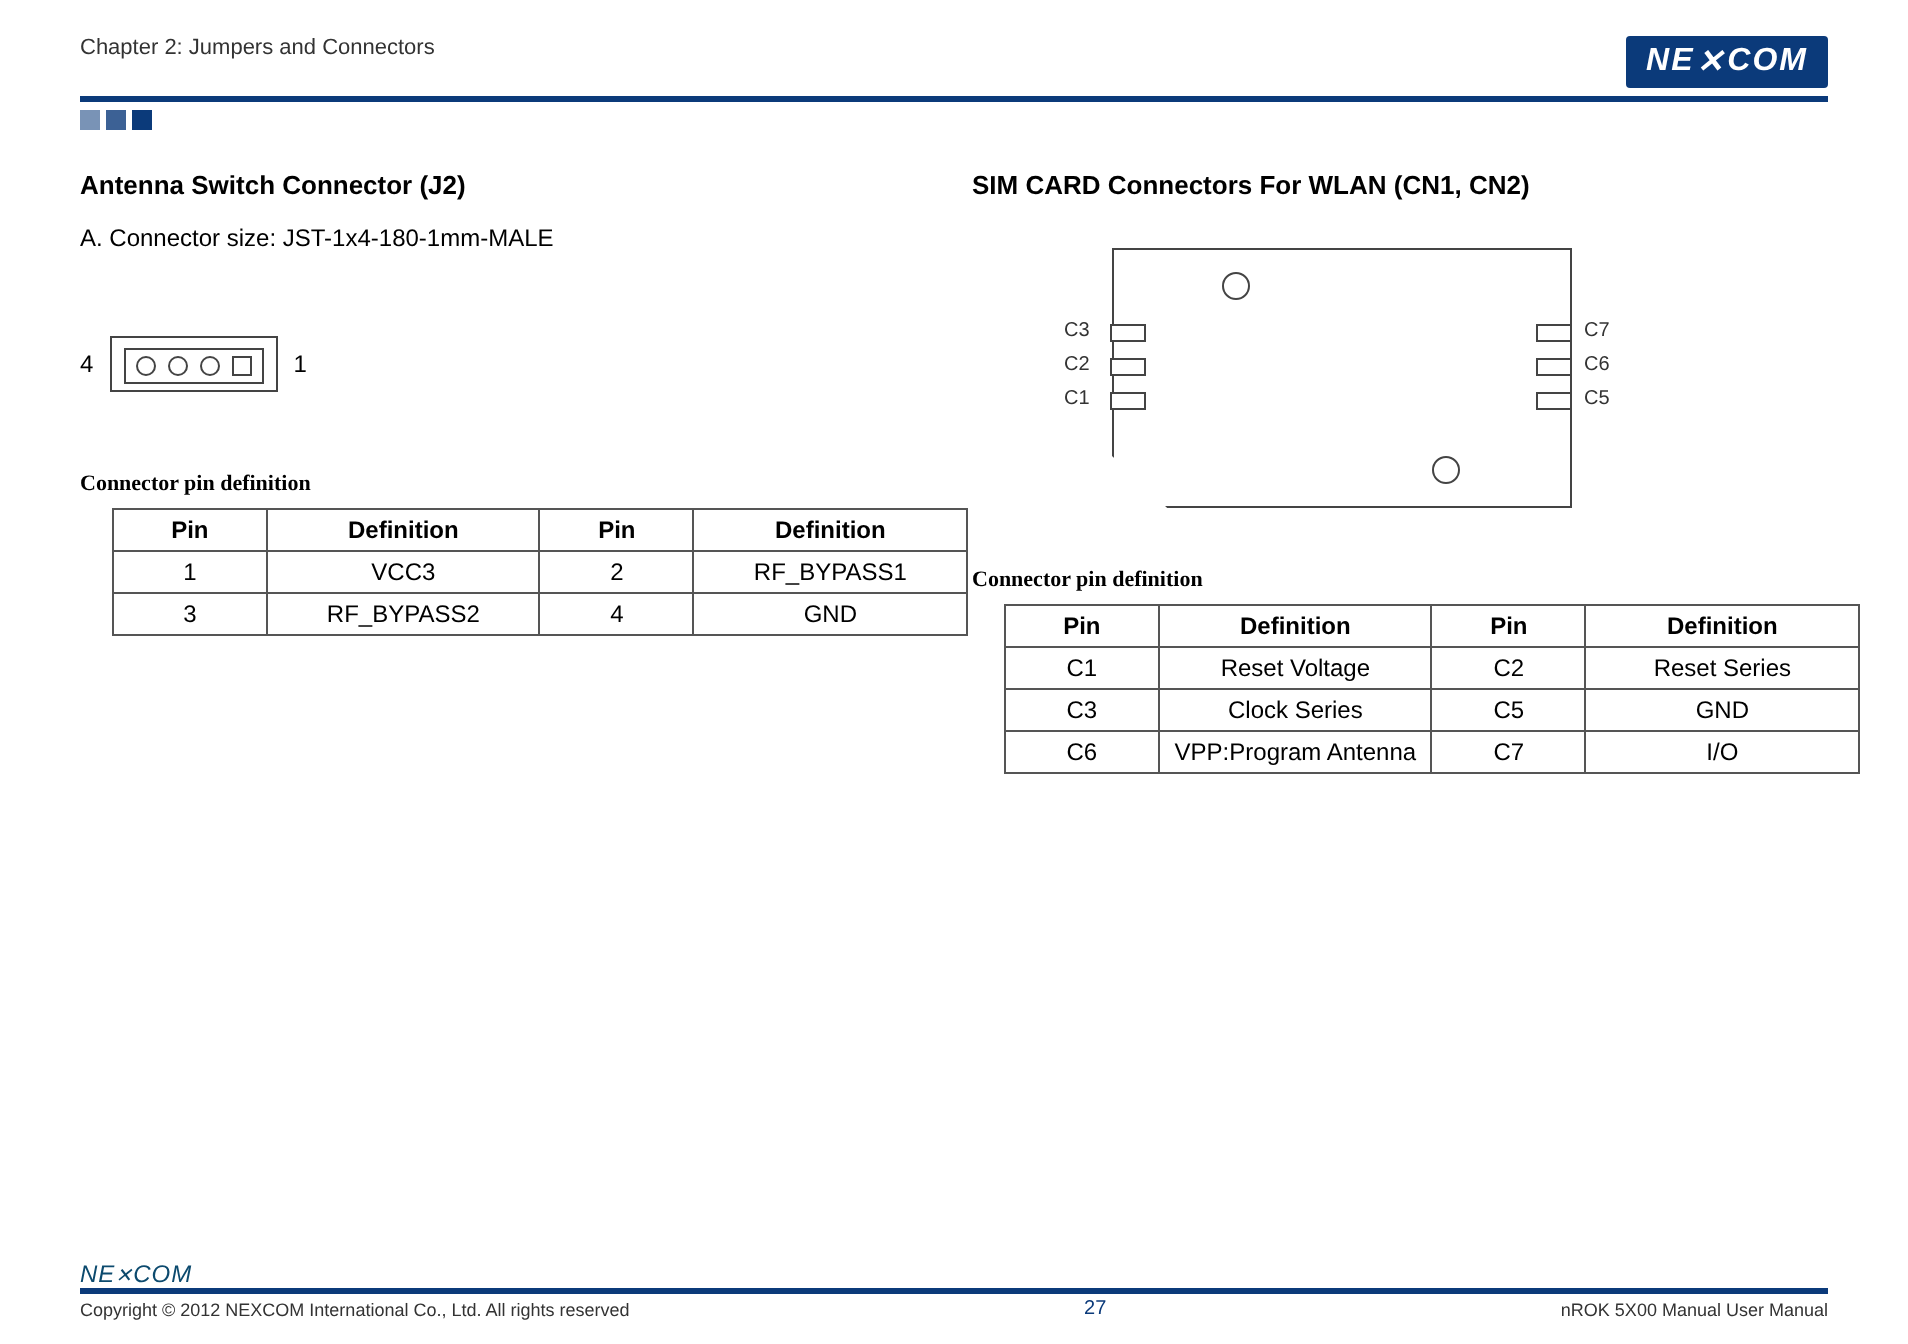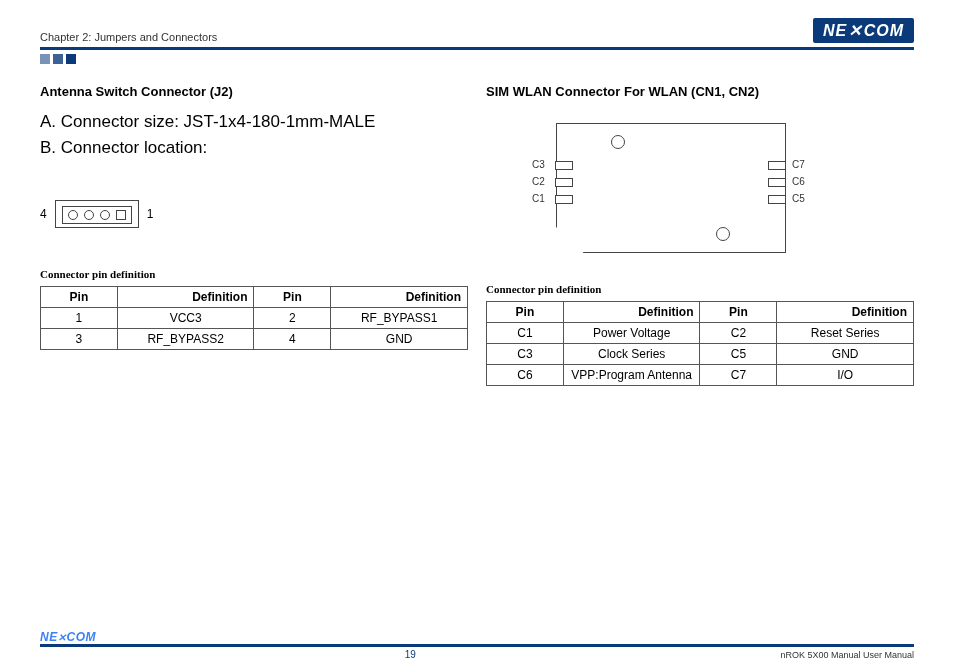--- a/index.html
+++ b/index.html
@@ -9,21 +9,20 @@
     font-family: Arial, Helvetica, sans-serif;
     background: #fff;
     color: #000;
     font-size: 12px;
     padding: 18px 40px 12px 40px;
     position: relative;
   }
   .top-row {
     display: flex;
     justify-content: space-between;
-    align-items: flex-end;
   }
   .chapter-title { font-size: 11px; color: #333; }
   .logo {
     background: #0b3a7a;
     color: #fff;
     font-weight: bold;
     font-style: italic;
     letter-spacing: 1px;
     padding: 3px 10px 3px 10px;
     font-size: 16px;
@@ -47,37 +46,38 @@
   .three-sq span:nth-child(2){ opacity:0.8; }
   .three-sq span:nth-child(3){ opacity:1; }
 
   .content { display:flex; gap:18px; }
   .col { flex:1; min-width:0; }
   .heading {
     font-weight: bold;
     font-size: 13px;
     margin-bottom: 10px;
   }
-  .body-text { font-size:17px; line-height:1.5; margin-bottom:14px;}
+  .body-text { font-size:12px; line-height:1.5; margin-bottom:14px;}
   .subheading { font-weight:bold; font-size:11px; margin-bottom:6px;font-family:Liberation Serif, serif;}
 
   table.pindef {
     border-collapse: collapse;
     width: 100%;
     font-size: 12px;
+    margin-left: 16px;
   }
   table.pindef th, table.pindef td {
     border: 1px solid #555;
     padding: 3px 6px;
     text-align: center;
   }
   table.pindef th { font-weight:bold; }
   table.pindef td.def { width:32%; }
   table.pindef td.pin { width:18%; }
-  table.pindef th.def { width:32%;text-align:right; }
+  table.pindef th.def { width:32%; }
   table.pindef th.pin { width:18%; }
 
   
   .j2-diagram {
     display:flex; align-items:center; gap:8px;
     margin: 40px 0 40px 0;
   }
   .j2-outer {
     border:1px solid #444; padding:5px 6px 3px 6px; position:relative;
   }
@@ -128,21 +128,21 @@
     position:absolute; left:40px; right:40px; bottom:12px;
   }
   .hr-bot {
     border:none; border-top:3px solid #0b3a7a; margin-bottom:2px;
   }
   .footer-row {
     display:flex; justify-content:space-between; align-items:center;
     font-size:9px; color:#333;
   }
   .footer-logo {
-    font-weight:bold; font-style:italic; color:#3b82f6; letter-spacing:0.5px;
+    font-weight:normal; font-style:italic; color:#0c4a6e; letter-spacing:0.5px;
     font-size:12px;
   }
   .page-num { font-size:10px; color:#0b3a7a; text-align:center; flex:1;}
 </style>
 </head>
 <body>
 
 <div class="top-row">
   <div class="chapter-title">Chapter 2: Jumpers and Connectors</div>
   <div class="logo">
@@ -157,21 +157,20 @@
     <span></span>
     <span></span>
 </div>
 
 <div class="content">
 
   <div class="col">
     <div class="heading">Antenna Switch Connector (J2)</div>
     <div class="body-text">
       <div>A. Connector size: JST-1x4-180-1mm-MALE</div>
-      <div>B. Connector location:</div>
     </div>
 
     <div class="j2-diagram">
       <span class="j2-num">4</span>
       <div class="j2-outer">
         <div class="j2-inner">
           <div class="j2-hole"></div>
           <div class="j2-hole"></div>
           <div class="j2-hole"></div>
           <div class="j2-hole square"></div>
@@ -199,21 +198,21 @@
         <td class="pin">3</td>
         <td class="def">RF_BYPASS2</td>
         <td class="pin">4</td>
         <td class="def">GND</td>
       </tr>
     </tbody>
       </table>
   </div>
 
   <div class="col">
-    <div class="heading">SIM WLAN Connector For WLAN (CN1, CN2)</div>
+    <div class="heading">SIM CARD Connectors For WLAN (CN1, CN2)</div>
 
     <div class="sim-diagram-wrap">
       <div class="sim-diagram">
         <div class="sim-body"></div>
         <div class="sim-circle c-top"></div>
         <div class="sim-circle c-bot"></div>
         <div class="sim-pad left r1"></div>
         <div class="sim-pad left r2"></div>
         <div class="sim-pad left r3"></div>
         <div class="sim-pad right r1"></div>
@@ -232,21 +231,21 @@
     <table class="pindef">
       <tbody>
           <tr>
         <th class="pin">Pin</th>
         <th class="def">Definition</th>
         <th class="pin">Pin</th>
         <th class="def">Definition</th>
       </tr>
       <tr>
         <td class="pin">C1</td>
-        <td class="def">Power Voltage</td>
+        <td class="def">Reset Voltage</td>
         <td class="pin">C2</td>
         <td class="def">Reset Series</td>
       </tr>
       <tr>
         <td class="pin">C3</td>
         <td class="def">Clock Series</td>
         <td class="pin">C5</td>
         <td class="def">GND</td>
       </tr>
       <tr>
@@ -259,16 +258,17 @@
       </table>
   </div>
 </div>
 
 <div class="footer">
   <div class="footer-logo">
     <span>NE</span><span style="font-size:10px;">✕</span><span>COM</span>
   </div>
   <hr class="hr-bot">
   <div class="footer-row">
-    <div class="page-num">19</div>
+    <div>Copyright © 2012 NEXCOM International Co., Ltd. All rights reserved</div>
+    <div class="page-num">27</div>
     <div>nROK 5X00 Manual User Manual</div>
   </div>
 </div>
 
 </body></html>

